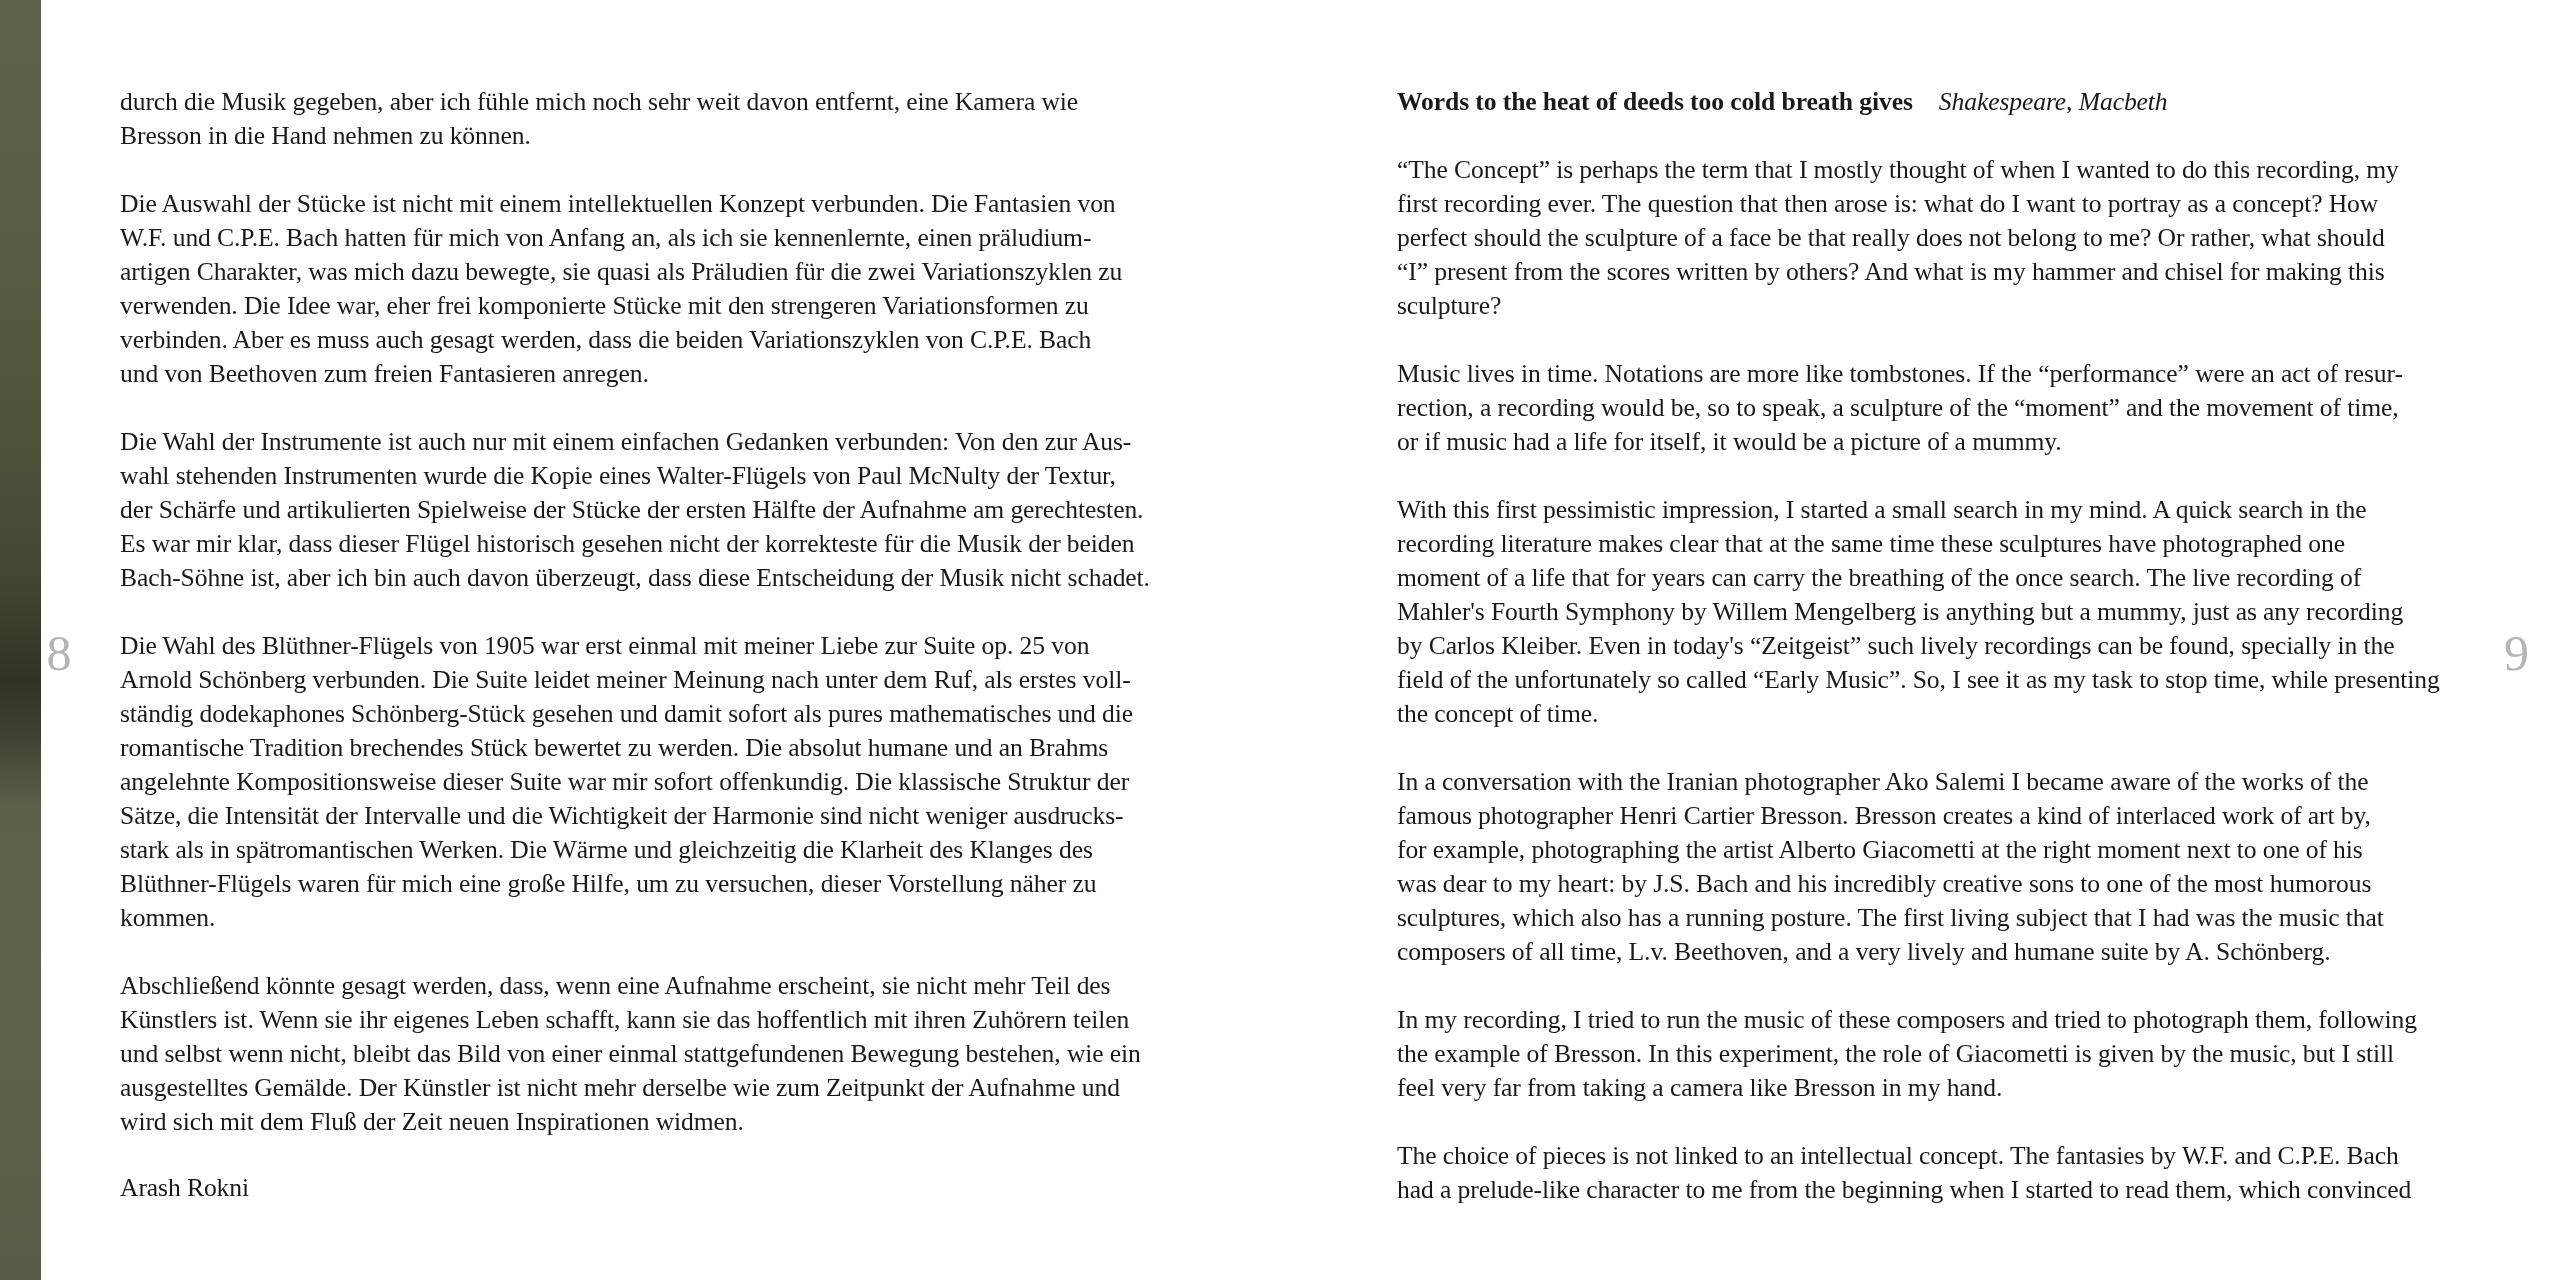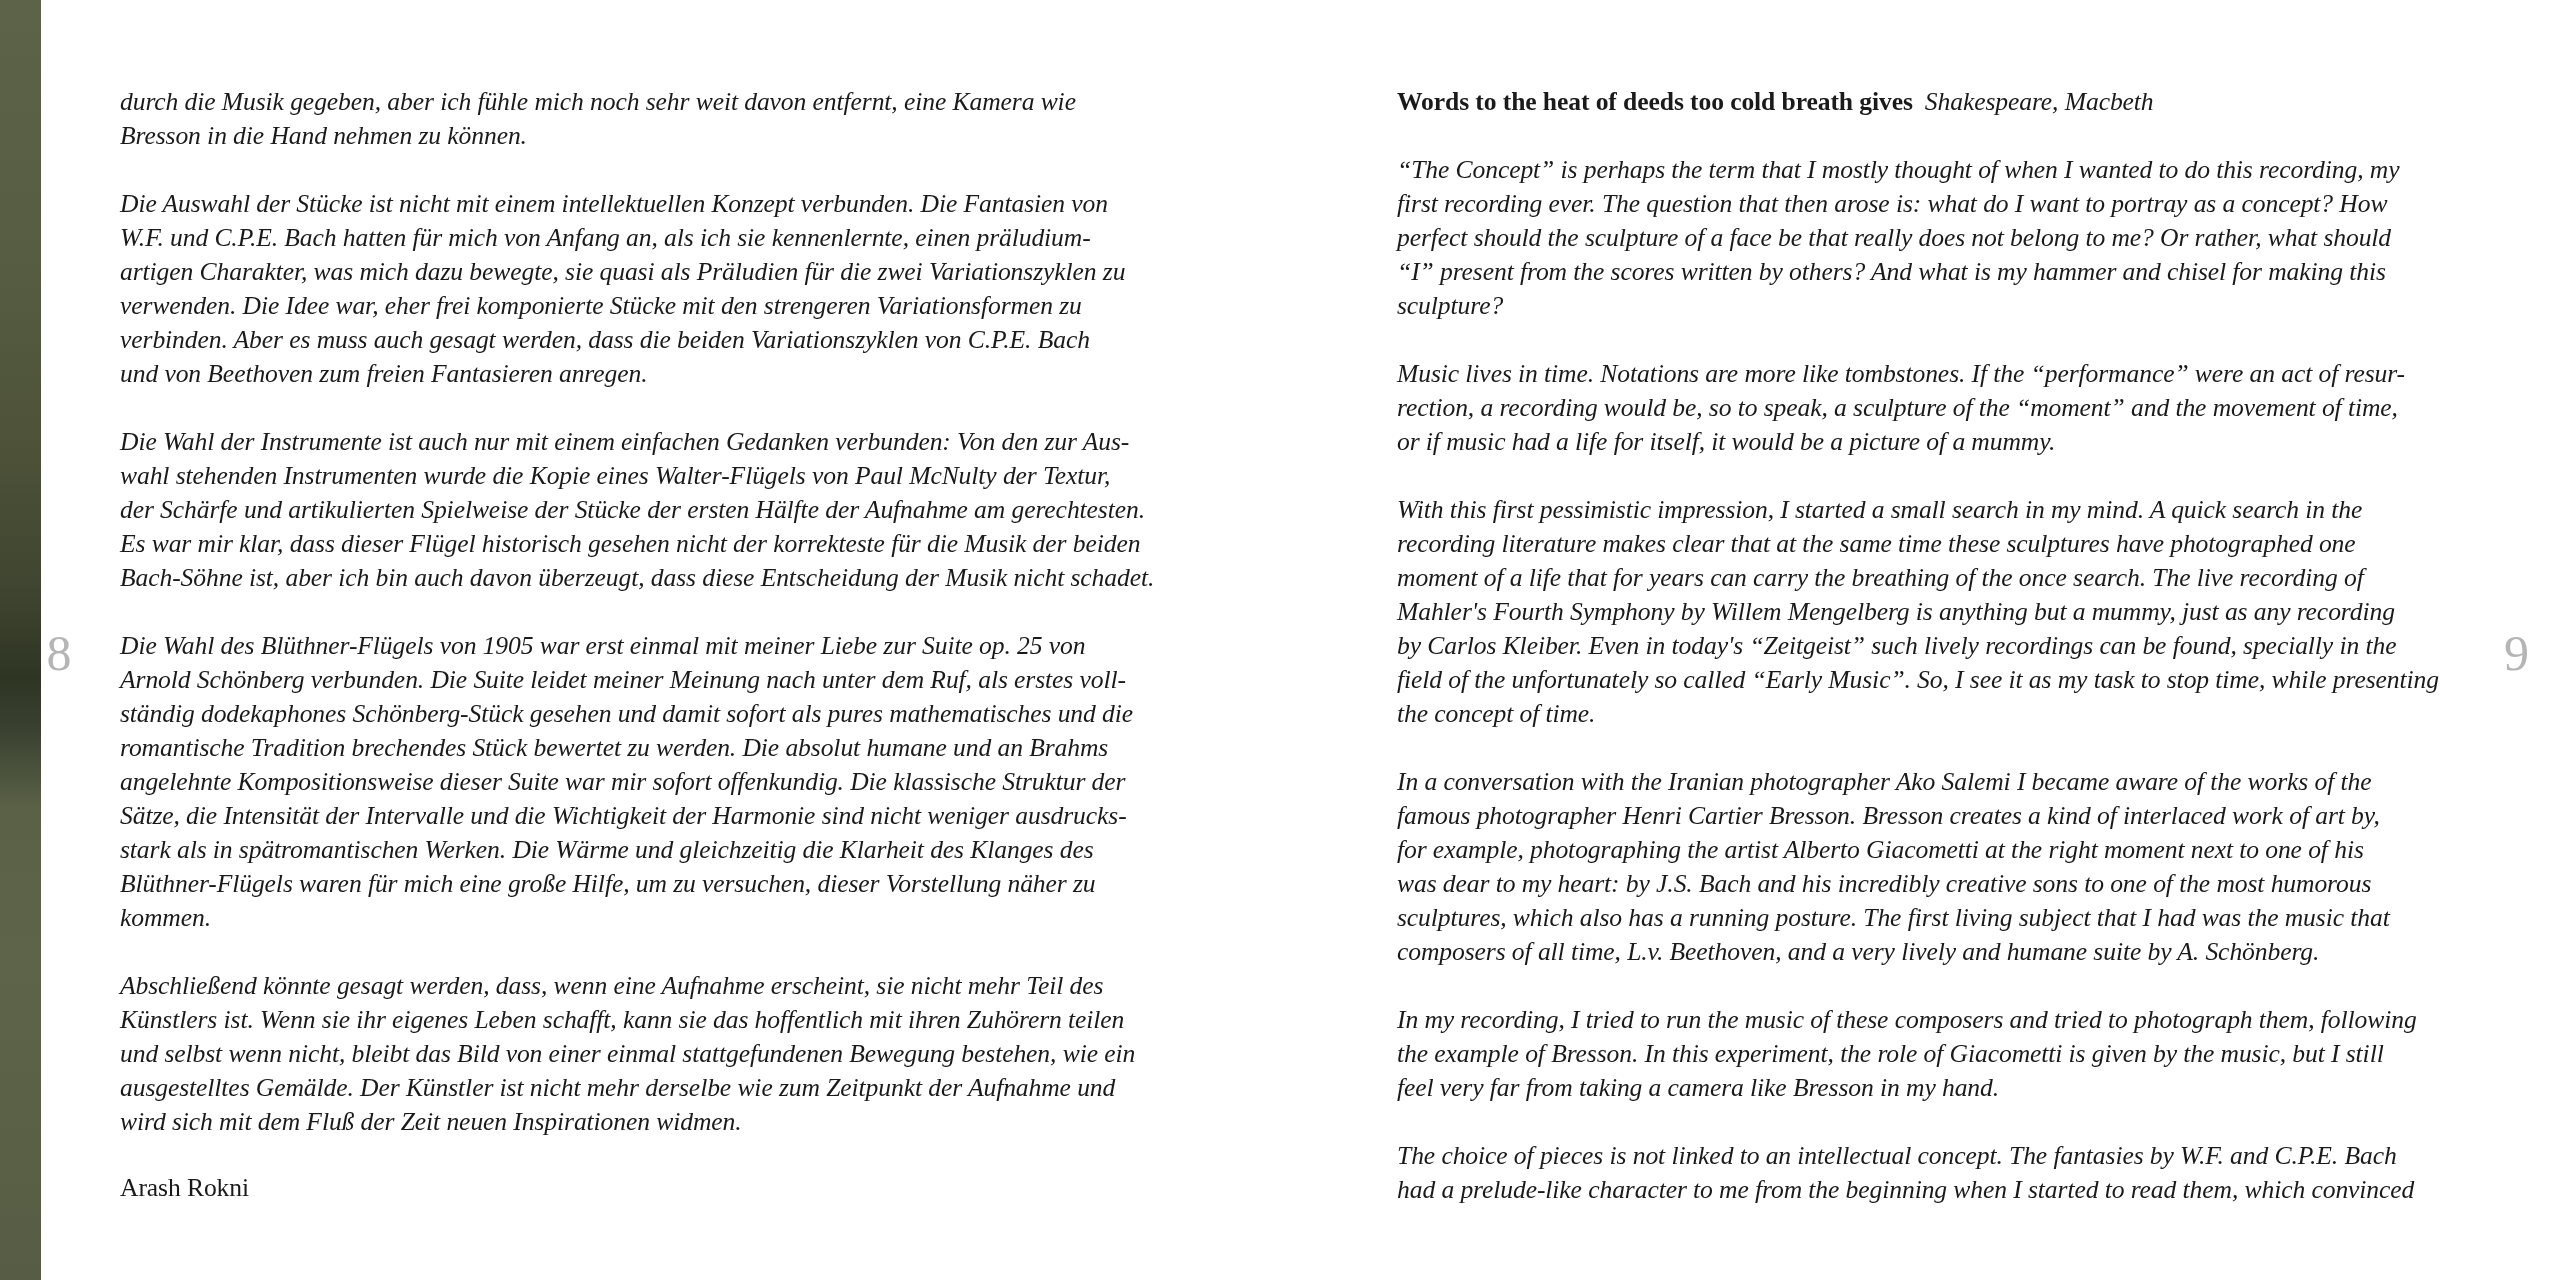--- a/index.html
+++ b/index.html
@@ -61,37 +61,36 @@
       left: 112px;
       width: 1082px;
     }
     .para {
       margin: 0 0 34px 0;
       text-align: left;
     }
     .line {
       display: block;
       white-space: nowrap;
-      font-style: italic;
     }
     .signature {
       margin-top: -1.8px;
       text-align: left;
       width: 1050px;
     }
     .heading-line {
       white-space: nowrap;
       margin: 0 0 34px 0;
     }
     .heading-bold {
       font-weight: bold;
     }
     .heading-attrib {
       font-style: italic;
-      margin-left: 12px;
+      margin-left: 26px;
     }
     .page-number {
       position: absolute;
       top: 626px;
       font-size: 50px;
       line-height: 54px;
       color: #b5b5b5;
       font-family: "Liberation Serif", "DejaVu Serif", serif;
     }
     .page-left .page-number {

